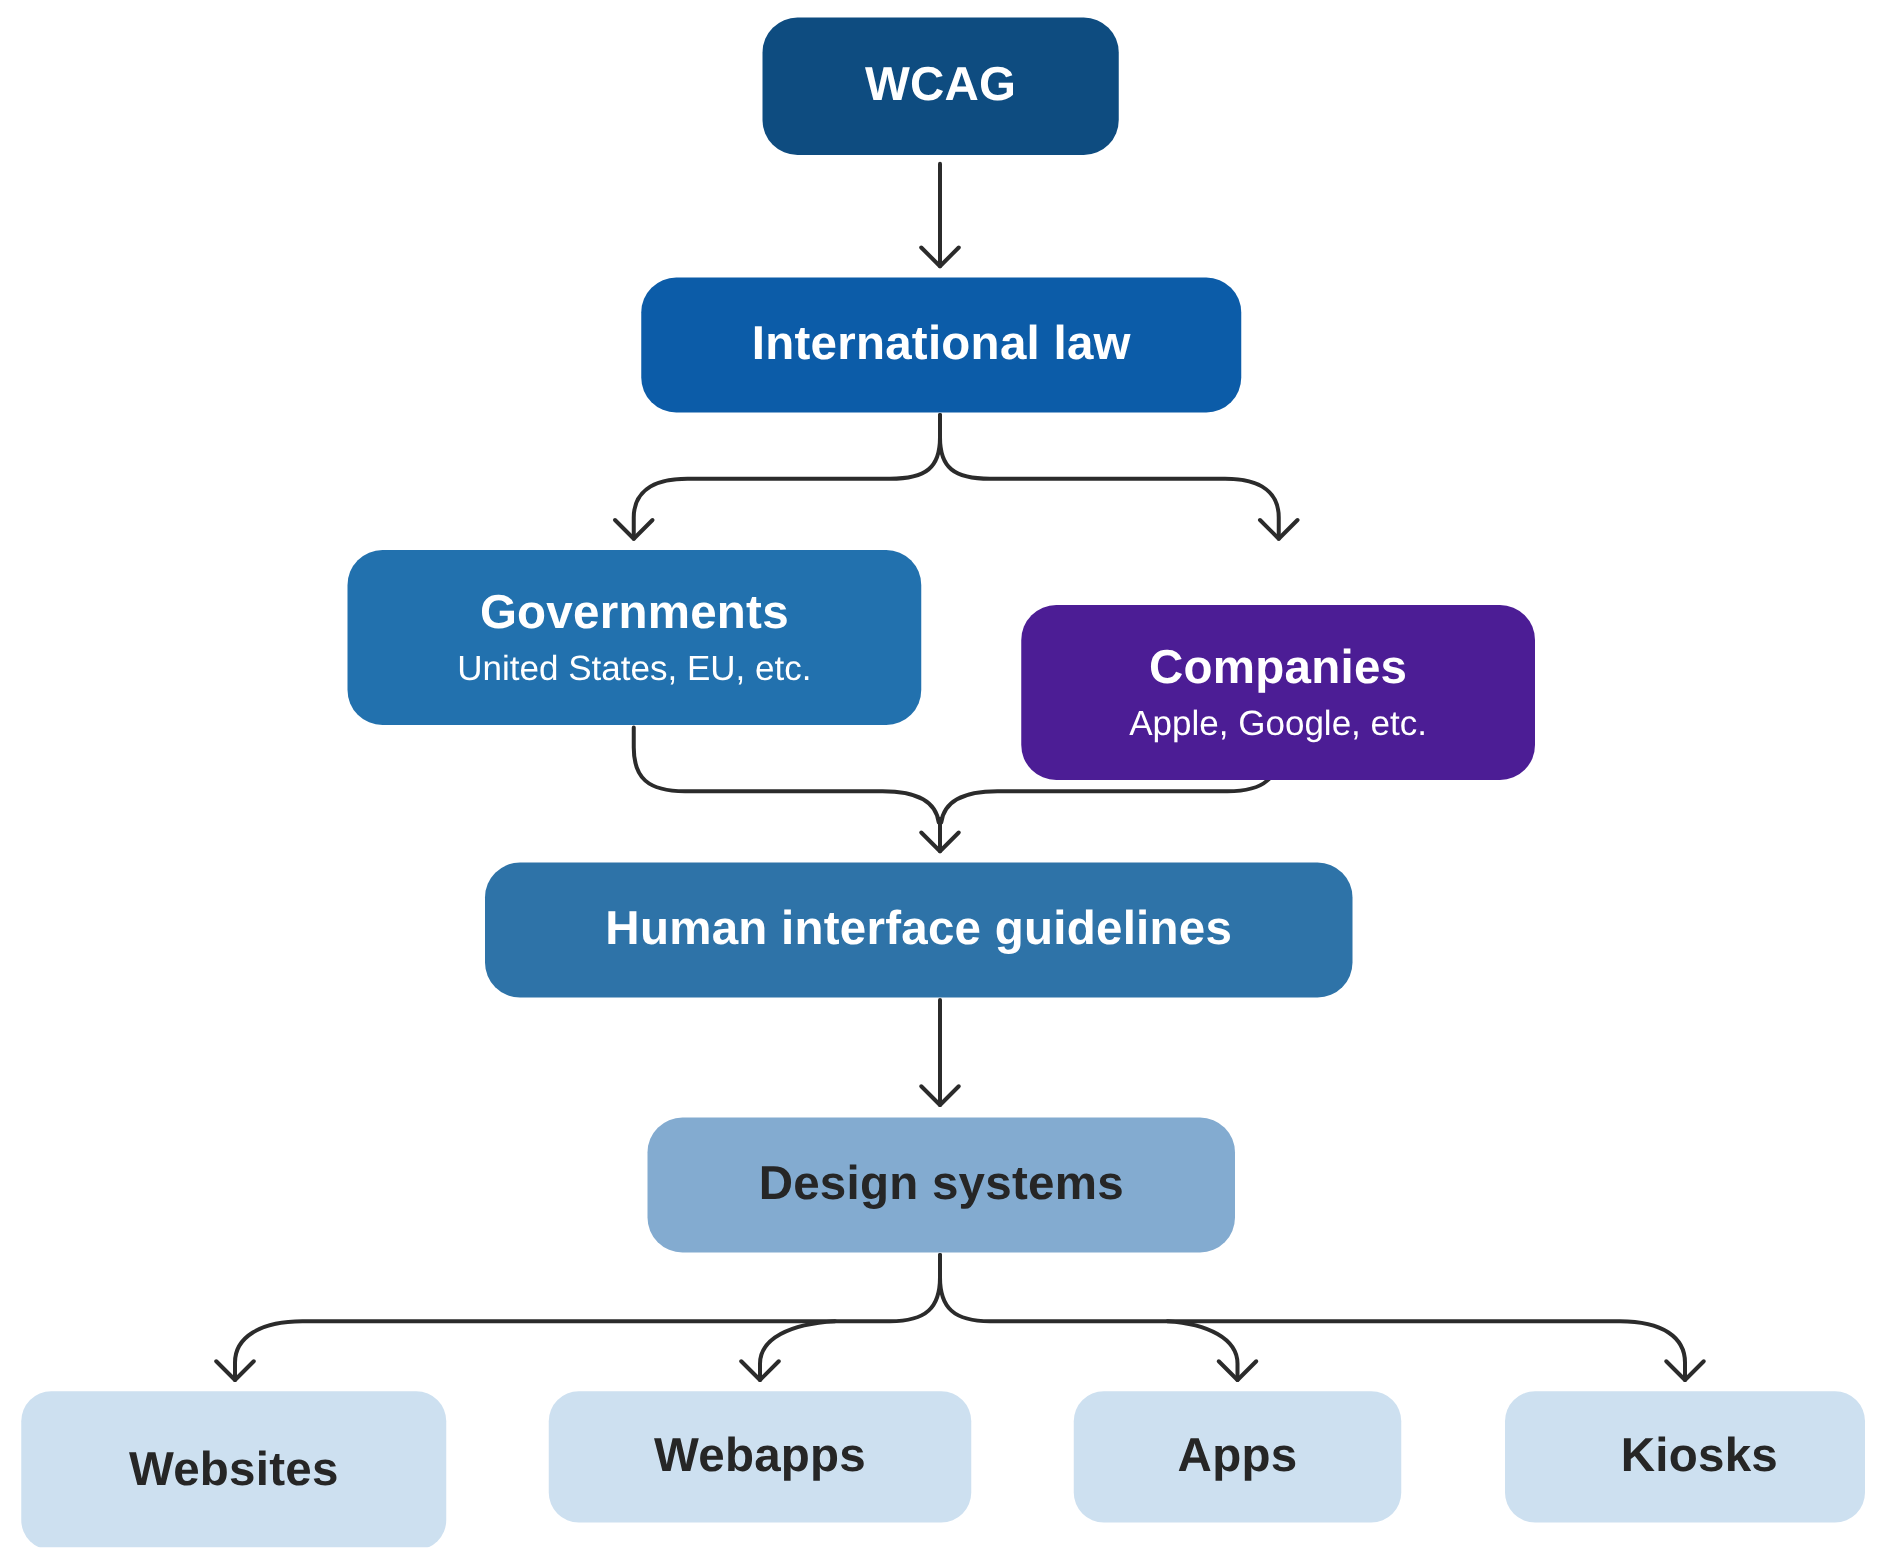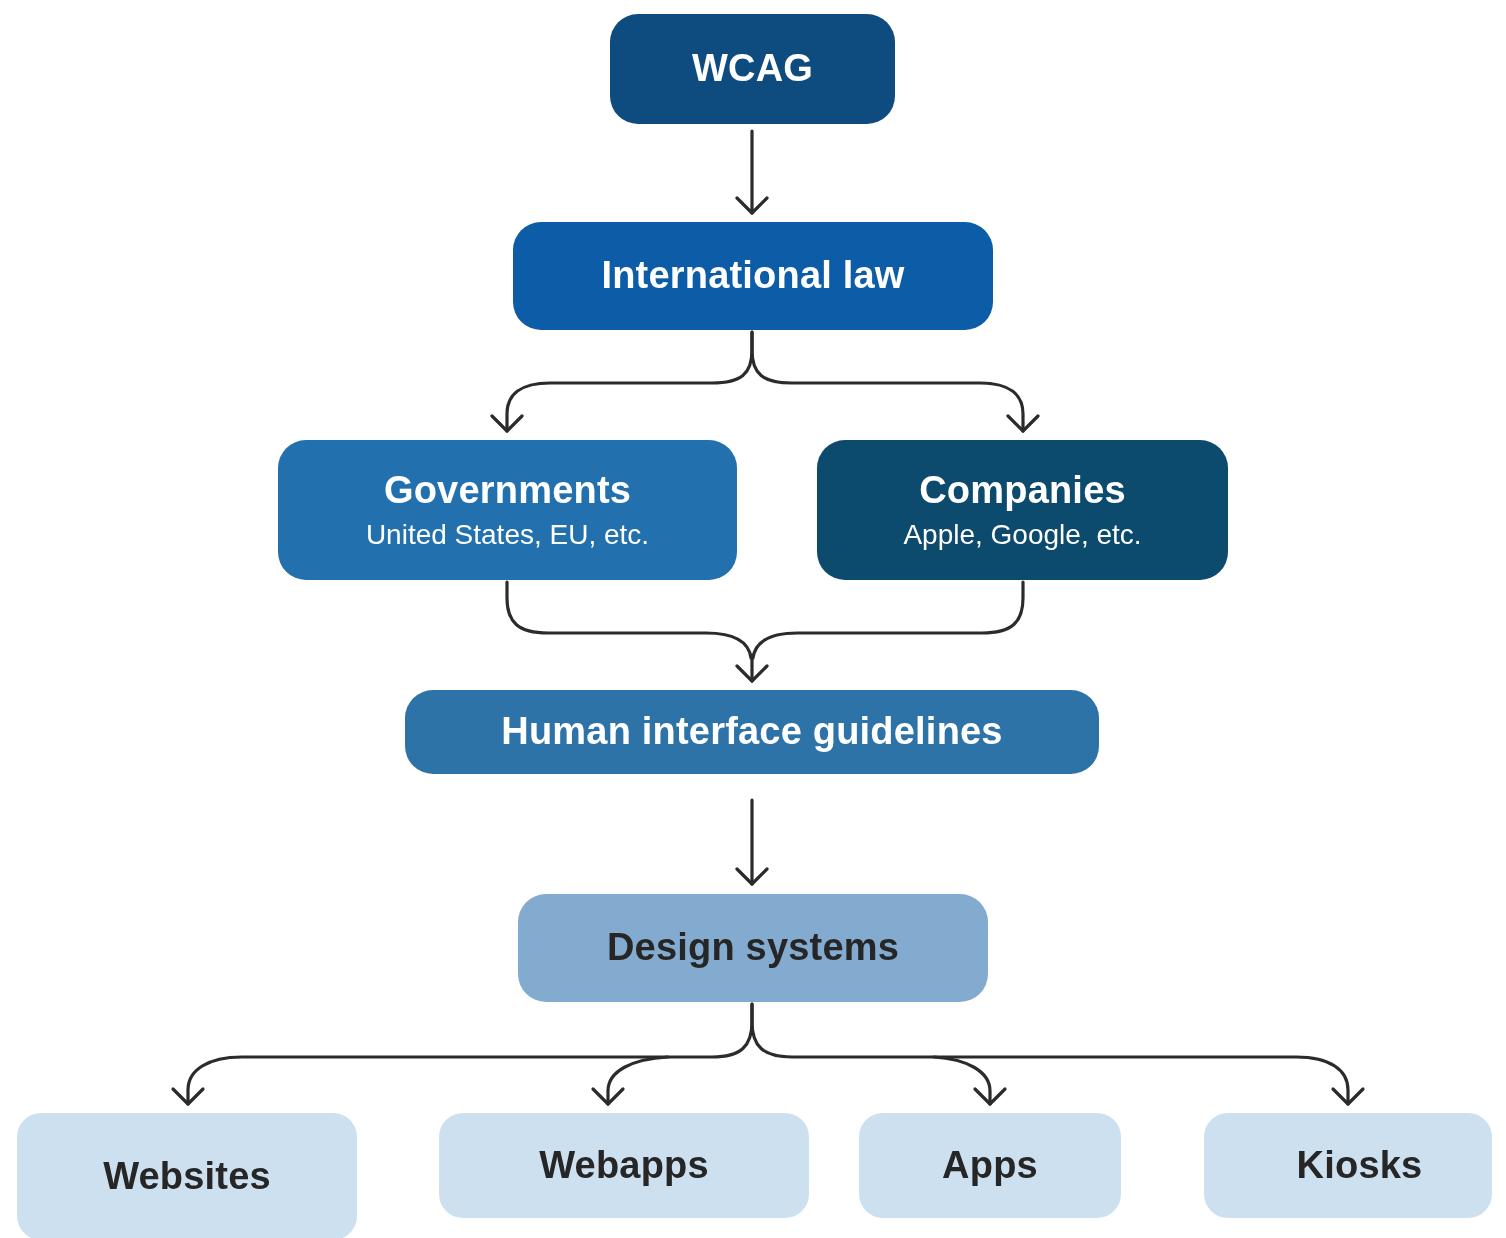--- a/index.html
+++ b/index.html
@@ -46,24 +46,24 @@
     font-weight: 400;
     line-height: 1.25;
     margin-top: 3px;
     white-space: nowrap;
   }
   
   .n-wcag        { left: 610px;  top: 14px;   width: 285px; height: 110px; }
   .n-intl        { left: 513px;  top: 222px;  width: 480px; height: 108px; }
   .n-governments { left: 278px;  top: 440px;  width: 459px; height: 140px; }
   .n-companies   { left: 817px;  top: 440px;  width: 411px; height: 140px; }
-  .n-hig         { left: 405px;  top: 690px;  width: 694px; height: 84px; }
+  .n-hig         { left: 388px;  top: 690px;  width: 694px; height: 108px; }
   .n-design      { left: 518px;  top: 894px;  width: 470px; height: 108px; }
   .n-websites    { left: 17px;   top: 1113px; width: 340px; height: 127px; }
-  .n-webapps     { left: 439px;  top: 1113px; width: 370px; height: 105px; }
+  .n-webapps     { left: 439px;  top: 1113px; width: 338px; height: 105px; }
   .n-apps        { left: 859px;  top: 1113px; width: 262px; height: 105px; }
   .n-kiosks      { left: 1204px; top: 1113px; width: 288px; height: 105px; }
 </style>
 </head>
 <body>
 
 <div class="stage">
 
   <svg class="edges" viewBox="0 0 1506 1238" xmlns="http://www.w3.org/2000/svg">
     <defs>
@@ -95,21 +95,21 @@
 
   <div class="node n-intl" style="background-color: rgb(12, 92, 168); color: #ffffff;">
     <div class="node-label">International law</div>
   </div>
 
   <div class="node n-governments" style="background-color: rgb(34, 113, 174); color: rgb(255, 255, 255);">
     <div class="node-label">Governments</div>
     <div class="node-sublabel">United States, EU, etc.</div>
   </div>
 
-  <div class="node n-companies" style="background-color: #0c4a6e; color: rgb(255, 255, 255);">
+  <div class="node n-companies" style="background-color: #4c1d95; color: rgb(255, 255, 255); margin-top: 44px;">
     <div class="node-label">Companies</div>
     <div class="node-sublabel">Apple, Google, etc.</div>
   </div>
 
   <div class="node n-hig" style="background-color: rgb(46, 115, 168); color: rgb(255, 255, 255);">
     <div class="node-label">Human interface guidelines</div>
   </div>
 
   <div class="node n-design" style="background-color: rgb(131, 171, 208); color: rgb(38, 38, 38);">
     <div class="node-label">Design systems</div>

